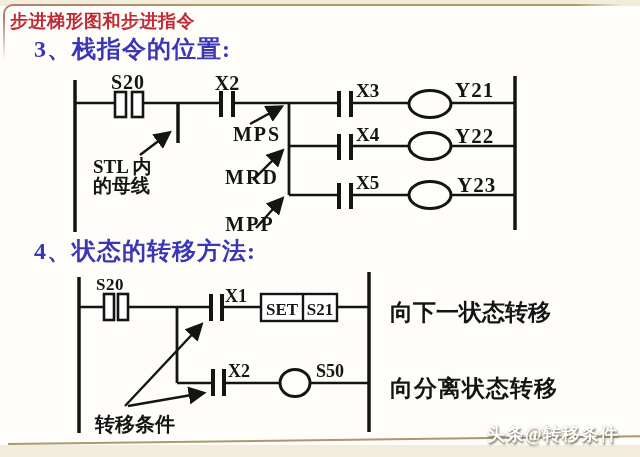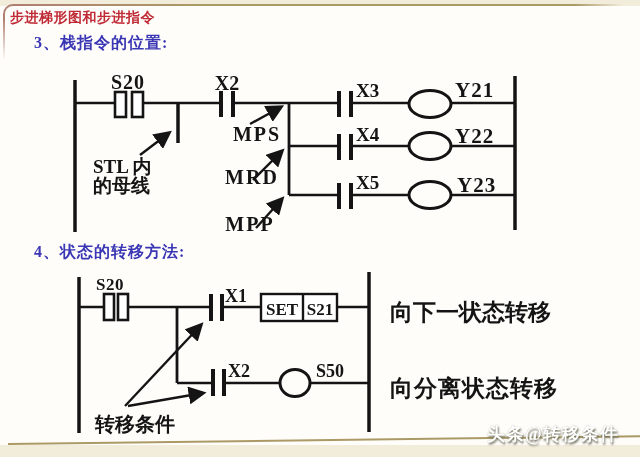--- a/index.html
+++ b/index.html
@@ -13,26 +13,26 @@
   .panel{position:absolute;left:0;right:0;top:6px;bottom:12px;background:var(--panel);}
   .corner{position:absolute;left:3px;top:4px;width:16px;height:16px;
           border-left:2px solid var(--corner_brown);border-top:2px solid var(--corner_brown);
           border-top-left-radius:10px;}
   .border-top{position:absolute;left:17px;top:4px;width:606px;height:2px;
           background:linear-gradient(90deg,var(--corner_brown),var(--border_tan) 30%,var(--border_tan) 92%,rgba(171,154,102,0));}
   .border-left{position:absolute;left:3px;top:18px;width:2px;height:42px;
           background:linear-gradient(var(--corner_brown),rgba(176,127,114,0));}
   .border-bottom{position:absolute;left:8px;top:443px;width:634px;height:2px;background:var(--border_tan);
           transform:rotate(-0.7deg);transform-origin:left center;}
-  .main-title{position:absolute;left:10px;top:9px;font-size:14px;font-weight:bold;
+  .main-title{position:absolute;left:10px;top:9px;font-size:18px;font-weight:bold;
           color:var(--title_red);letter-spacing:0.5px;white-space:nowrap;}
-  .sec-heading{position:absolute;left:34px;font-size:16px;font-weight:bold;
+  .sec-heading{position:absolute;left:34px;font-size:24px;font-weight:bold;
           color:var(--title_blue);letter-spacing:1px;white-space:nowrap;}
   .sec3{top:33px;}
-  .sec4{top:242px;text-align:right;}
+  .sec4{top:235px;text-align:right;}
   .diagram{position:absolute;left:0;width:640px;}
   .d1{top:70px;height:165px;}
   .d2{top:270px;height:170px;}
   svg .wire{stroke:var(--ink);fill:none;}
   svg .t{font-family:"Liberation Serif","DejaVu Serif",serif;font-weight:bold;fill:var(--ink);}
   svg .stlrect{fill:#fff;stroke:var(--ink);stroke-width:2.6px;}
   svg .box{fill:#fff;stroke:var(--ink);stroke-width:2.4px;}
   .watermark{position:absolute;left:487px;top:422px;font-size:18px;font-weight:bold;
           color:var(--watermark);letter-spacing:1px;white-space:nowrap;
           text-shadow:1px 2px 2px rgba(100,100,80,.85),0 0 1px rgba(120,120,100,.6);}

